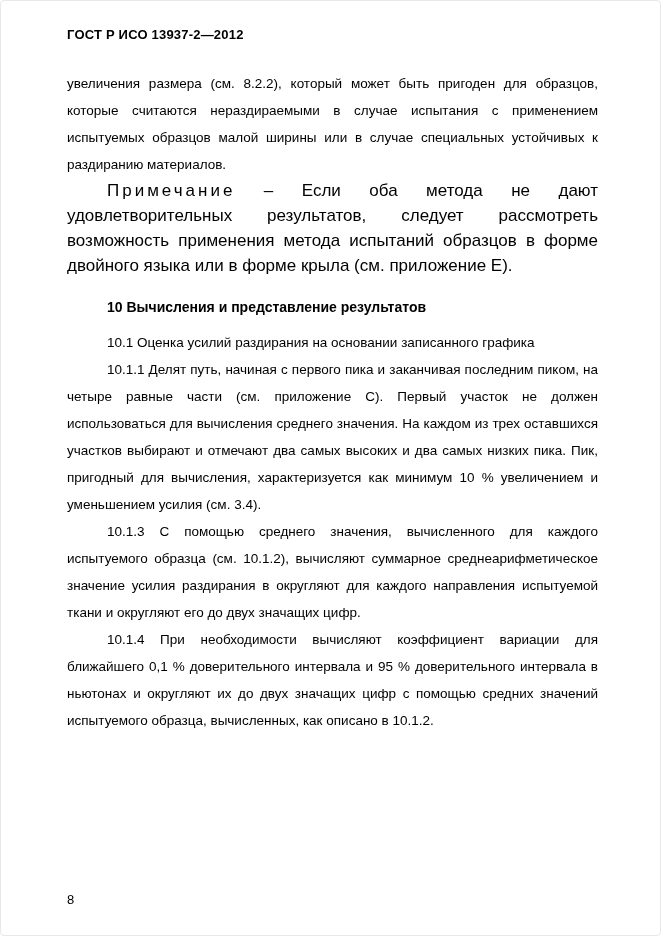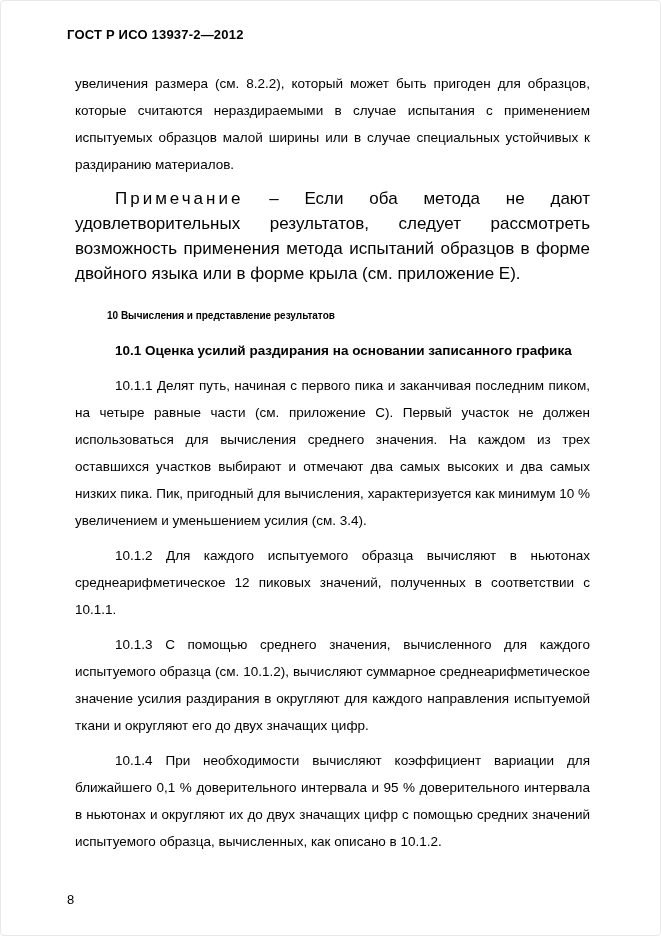--- a/index.html
+++ b/index.html
@@ -20,45 +20,45 @@
     color: #000000;
     overflow: hidden;
   }
   .running-header {
     font-size: 13px;
     font-weight: bold;
     margin: 0 0 28px 0;
     letter-spacing: 0.2px;
   }
   .doc-body p {
-    margin: 8px;
+    margin: 0;
     font-size: 13.5px;
     line-height: 27px;
     text-align: justify;
   }
   .doc-body p.indent {
     text-indent: 40px;
   }
   .doc-body p.note {
     font-size: 17px;
     line-height: 25px;
     text-indent: 40px;
   }
   .note-label {
     letter-spacing: 3px;
   }
   .section-heading {
     margin: 16px 0 8px 0;
-    font-size: 10px;
+    font-size: 14px;
     font-weight: bold;
     line-height: 27px;
     text-indent: 40px;
   }
   .sub-heading {
-    font-weight: bold;
+    font-weight: normal;
   }
   .page-footer {
     position: absolute;
     left: 66px;
     bottom: 28px;
     font-size: 13px;
   }
 </style>
 </head>
 <body>
@@ -74,21 +74,20 @@
     <p class="note"><span class="note-label">Примечание</span><span> – Если оба метода не дают удовлетворительных результатов, следует рассмотреть возможность применения метода испытаний образцов в форме двойного языка или в форме крыла (см. приложение Е).</span></p>
 
     <h2 class="section-heading">10 Вычисления и представление результатов</h2>
 
 
     <p class="indent sub-heading">10.1 Оценка усилий раздирания на основании записанного графика</p>
 
 
     <p class="indent">10.1.1 Делят путь, начиная с первого пика и заканчивая последним пиком, на четыре равные части (см. приложение С). Первый участок не должен использоваться для вычисления среднего значения. На каждом из трех оставшихся участков выбирают и отмечают два самых высоких и два самых низких пика. Пик, пригодный для вычисления, характеризуется как минимум 10 % увеличением и уменьшением усилия (см. 3.4).</p>
 
-    <p class="indent">10.1.2 Для каждого испытуемого образца вычисляют в ньютонах среднеарифметическое 12 пиковых значений, полученных в соответствии с 10.1.1.</p>
 
 
     <p class="indent">10.1.3 С помощью среднего значения, вычисленного для каждого испытуемого образца (см. 10.1.2), вычисляют суммарное среднеарифметическое значение усилия раздирания в округляют для каждого направления испытуемой ткани и округляют его до двух значащих цифр.</p>
 
     <p class="indent">10.1.4 При необходимости вычисляют коэффициент вариации для ближайшего 0,1 % доверительного интервала и 95 % доверительного интервала в ньютонах и округляют их до двух значащих цифр с помощью средних значений испытуемого образца, вычисленных, как описано в 10.1.2.</p>
 
   </div>
 
   <div class="page-footer">8</div>
 

